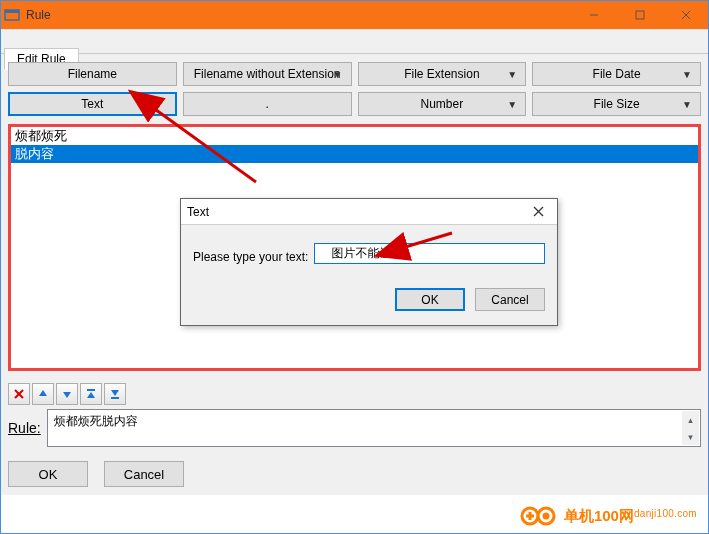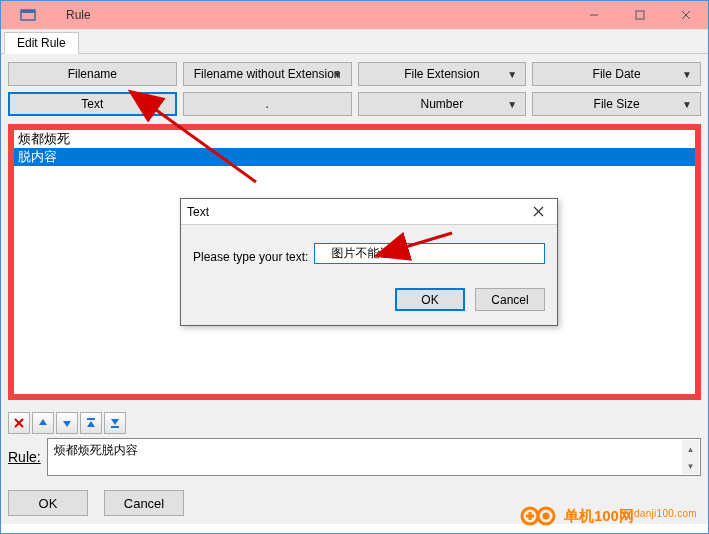--- a/index.html
+++ b/index.html
@@ -15,26 +15,25 @@
 .outer-border {
   position: absolute;
   top: 0; left: 0; right: 0; bottom: 0;
   border: 1px solid #4a90d9;
   pointer-events: none;
   z-index: 5;
 }
 
 .titlebar {
   height: 30px;
-  background: #fca5a5;
+  background: #f97316;
   display: flex;
   align-items: center;
-  padding-left: 20px;
+  padding-left: 4px;
   border-bottom: 1px solid #e5e5e5;
-  gap: 24px;
 }
 .titlebar .app-icon {
   width: 16px; height: 16px;
   margin-right: 6px;
   display: inline-flex; align-items: center; justify-content: center;
 }
 .titlebar .title-text { color: #333; font-size: 12px; }
 .win-controls {
   margin-left: auto;
   display: flex;
@@ -54,21 +53,21 @@
   padding-left: 4px;
   border-bottom: 1px solid #c8c8c8;
 }
 .tab {
   background: #fff;
   border: 1px solid #c8c8c8;
   border-bottom: 1px solid #fff;
   padding: 3px 12px;
   font-size: 12px;
   position: relative;
-  top: 1px;
+  top: 17px;
 }
 
 
 .content {
   padding: 8px;
   background: #f0f0f0;
 }
 .btn-grid {
   display: grid;
   grid-template-columns: repeat(4, 1fr);
@@ -94,22 +93,22 @@
 }
 .tag-btn.active {
   border: 2px solid #0078d7;
   background: #e1e1e1;
 }
 
 
 .list-box {
   margin: 8px 0 0 0;
   background: #fff;
-  border: 6px solid #ef4444;
-  height: 276px;
+  border: 3px solid #ef4444;
+  height: 247px;
   overflow: hidden;
 }
 .list-item {
   padding: 1px 4px;
   font-size: 13px;
   line-height: 16px;
 }
 .list-item.selected {
   background: #0078d7;
   color: #fff;

